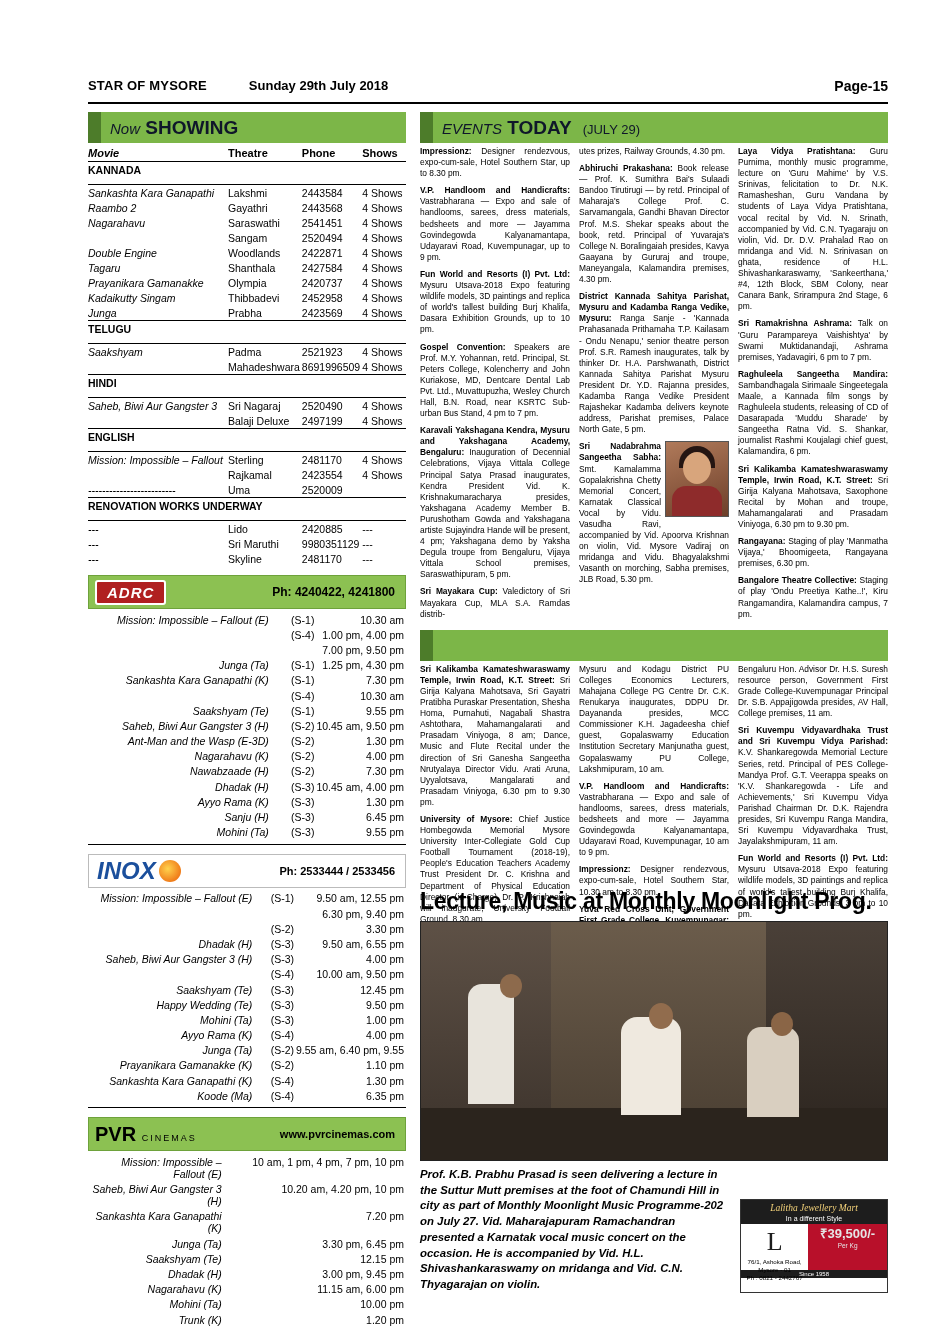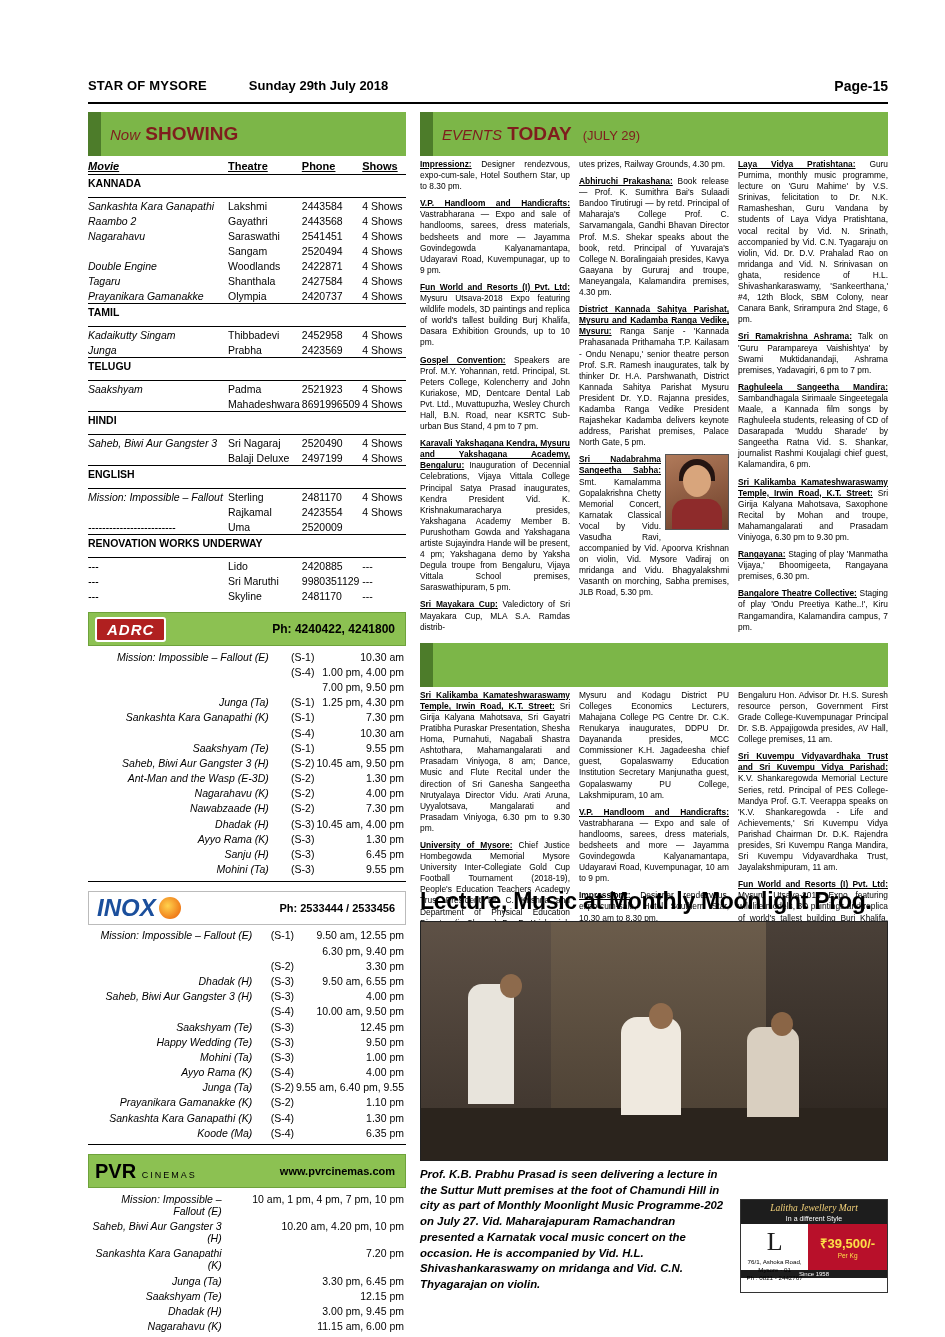--- a/index.html
+++ b/index.html
@@ -27,37 +27,37 @@
   .mast-page  { font-weight:bold; font-size:14px; margin-left:auto; }
 
   
   .col-left  { position:absolute; left:72px;  top:112px; width:318px; }
   .col-right { position:absolute; left:404px; top:112px; width:468px; }
 
   
   .greenbar {
     position:relative;
     background:#7cb648;
-    height:44px;
+    height:31px;
     display:flex; align-items:center;
-    color:#7f1d1d;
+    color:#0f172a;
     margin-bottom:2px;
   }
   .greenbar .tag {
     position:absolute; left:0; top:0; bottom:0; width:13px; background:#4d7c2a;
   }
   .greenbar .ttl { padding-left:22px; font-size:19px; font-weight:bold; }
   .greenbar .ttl .lite { font-weight:normal; font-style:italic; font-size:15px; }
   .greenbar .sub { font-size:13px; margin-left:6px; font-weight:normal; }
 
   
   .ns-table { width:100%; border-collapse:collapse; font-size:10.5px; }
   .ns-table th {
     text-align:left; font-weight:bold; font-size:11px;
-    border-bottom:1px solid #000; padding:2px 2px 2px 0;text-decoration:underline;
+    border-bottom:1px solid #000; padding:2px 2px 2px 0;
   }
   .ns-table td { padding:1.5px 2px 1.5px 0; vertical-align:top; }
   .ns-lang td { font-weight:bold; border-top:1px solid #000; border-bottom:1px solid #000; padding-top:2px; padding-bottom:8px; }
   .ns-movie { font-style:italic; width:47%; }
   .ns-theatre { width:21%; }
   .ns-phone { width:18%; }
   .ns-shows { width:14%; }
 
   
   .cinema-bar {
@@ -102,21 +102,21 @@
     border-top:1px solid #000; padding-top:5px;
   }
   .warn-tri {
     width:0;height:0;border-left:12px solid transparent;border-right:12px solid transparent;
     border-bottom:21px solid #d33; position:relative; flex:none;
   }
   .warn-tri:after{content:"!";position:absolute;left:-3px;top:6px;color:#fff;font-size:11px;font-weight:bold;}
   .note-text { font-size:7.8px; line-height:1.45; font-weight:bold; }
   .ev-col { width:150px; }
   .ev-col p { margin:0 0 6px 0; font-size:8.4px; line-height:1.32; text-align:justify; }
-  .ev-col .hd { font-weight:bold;text-decoration:underline; }
+  .ev-col .hd { font-weight:bold; }
 
   .ev-cols3 { display:flex; gap:9px; margin-top:3px; }
   .ev-cols3 .ev-col { width:150px; }
 
   .portrait {
     float:right; width:64px; height:76px; margin:0 0 3px 4px;
     background:linear-gradient(160deg,#b07a5a,#6d3f2a);
     border:1px solid #555;
     position:relative; overflow:hidden;
   }
@@ -155,21 +155,21 @@
   .ad-lalitha .top {
     background:#1d1d1d; color:#f3d27a; text-align:center; font-size:9.5px;
     font-style:italic; padding:3px 0 2px; font-family:"Liberation Serif", serif;
   }
   .ad-lalitha .sub {
     background:#1d1d1d; color:#fff; text-align:center; font-size:7px; padding-bottom:2px;
   }
   .ad-lalitha .mid2 { display:flex; height:46px; }
   .ad-lalitha .lcol { width:46%; text-align:center; font-size:6.2px; line-height:1.25; padding-top:2px;}
   .ad-lalitha .lcol .big { font-family:"Liberation Serif", serif; font-size:26px; color:#1d1d1d; }
-  .ad-lalitha .rcol { width:54%; background:#b8102a; color:#fde047; font-size:13px; font-weight:bold; display:flex; flex-direction:column; align-items:center; justify-content:center;}
+  .ad-lalitha .rcol { width:54%; background:#b8102a; color:#e5e5e5; font-size:13px; font-weight:bold; display:flex; flex-direction:column; align-items:center; }
   .ad-lalitha .rcol .per { font-size:6.5px; font-weight:normal; }
   .ad-lalitha .band { background:#1d1d1d; color:#fff; font-size:6px; text-align:center; padding:1px 0;}
   .cmyk { position:absolute; right:3px; display:flex; flex-direction:column; }
   .cmyk div { width:11px; height:11px; }
 </style>
 </head>
 <body>
 
 <div class="page">
 
@@ -236,23 +236,20 @@
             <td class="ns-movie">Tagaru</td>
             <td class="ns-theatre">Shanthala</td>
             <td class="ns-phone">2427584</td>
             <td class="ns-shows">4 Shows</td>
           </tr>
           <tr>
             <td class="ns-movie">Prayanikara Gamanakke</td>
             <td class="ns-theatre">Olympia</td>
             <td class="ns-phone">2420737</td>
             <td class="ns-shows">4 Shows</td>
-          </tr>
-          <tr class="ns-lang">
-            <td colspan="4">TAMIL</td>
           </tr>
           <tr>
             <td class="ns-movie">Kadaikutty Singam</td>
             <td class="ns-theatre">Thibbadevi</td>
             <td class="ns-phone">2452958</td>
             <td class="ns-shows">4 Shows</td>
           </tr>
           <tr>
             <td class="ns-movie">Junga</td>
             <td class="ns-theatre">Prabha</td>

